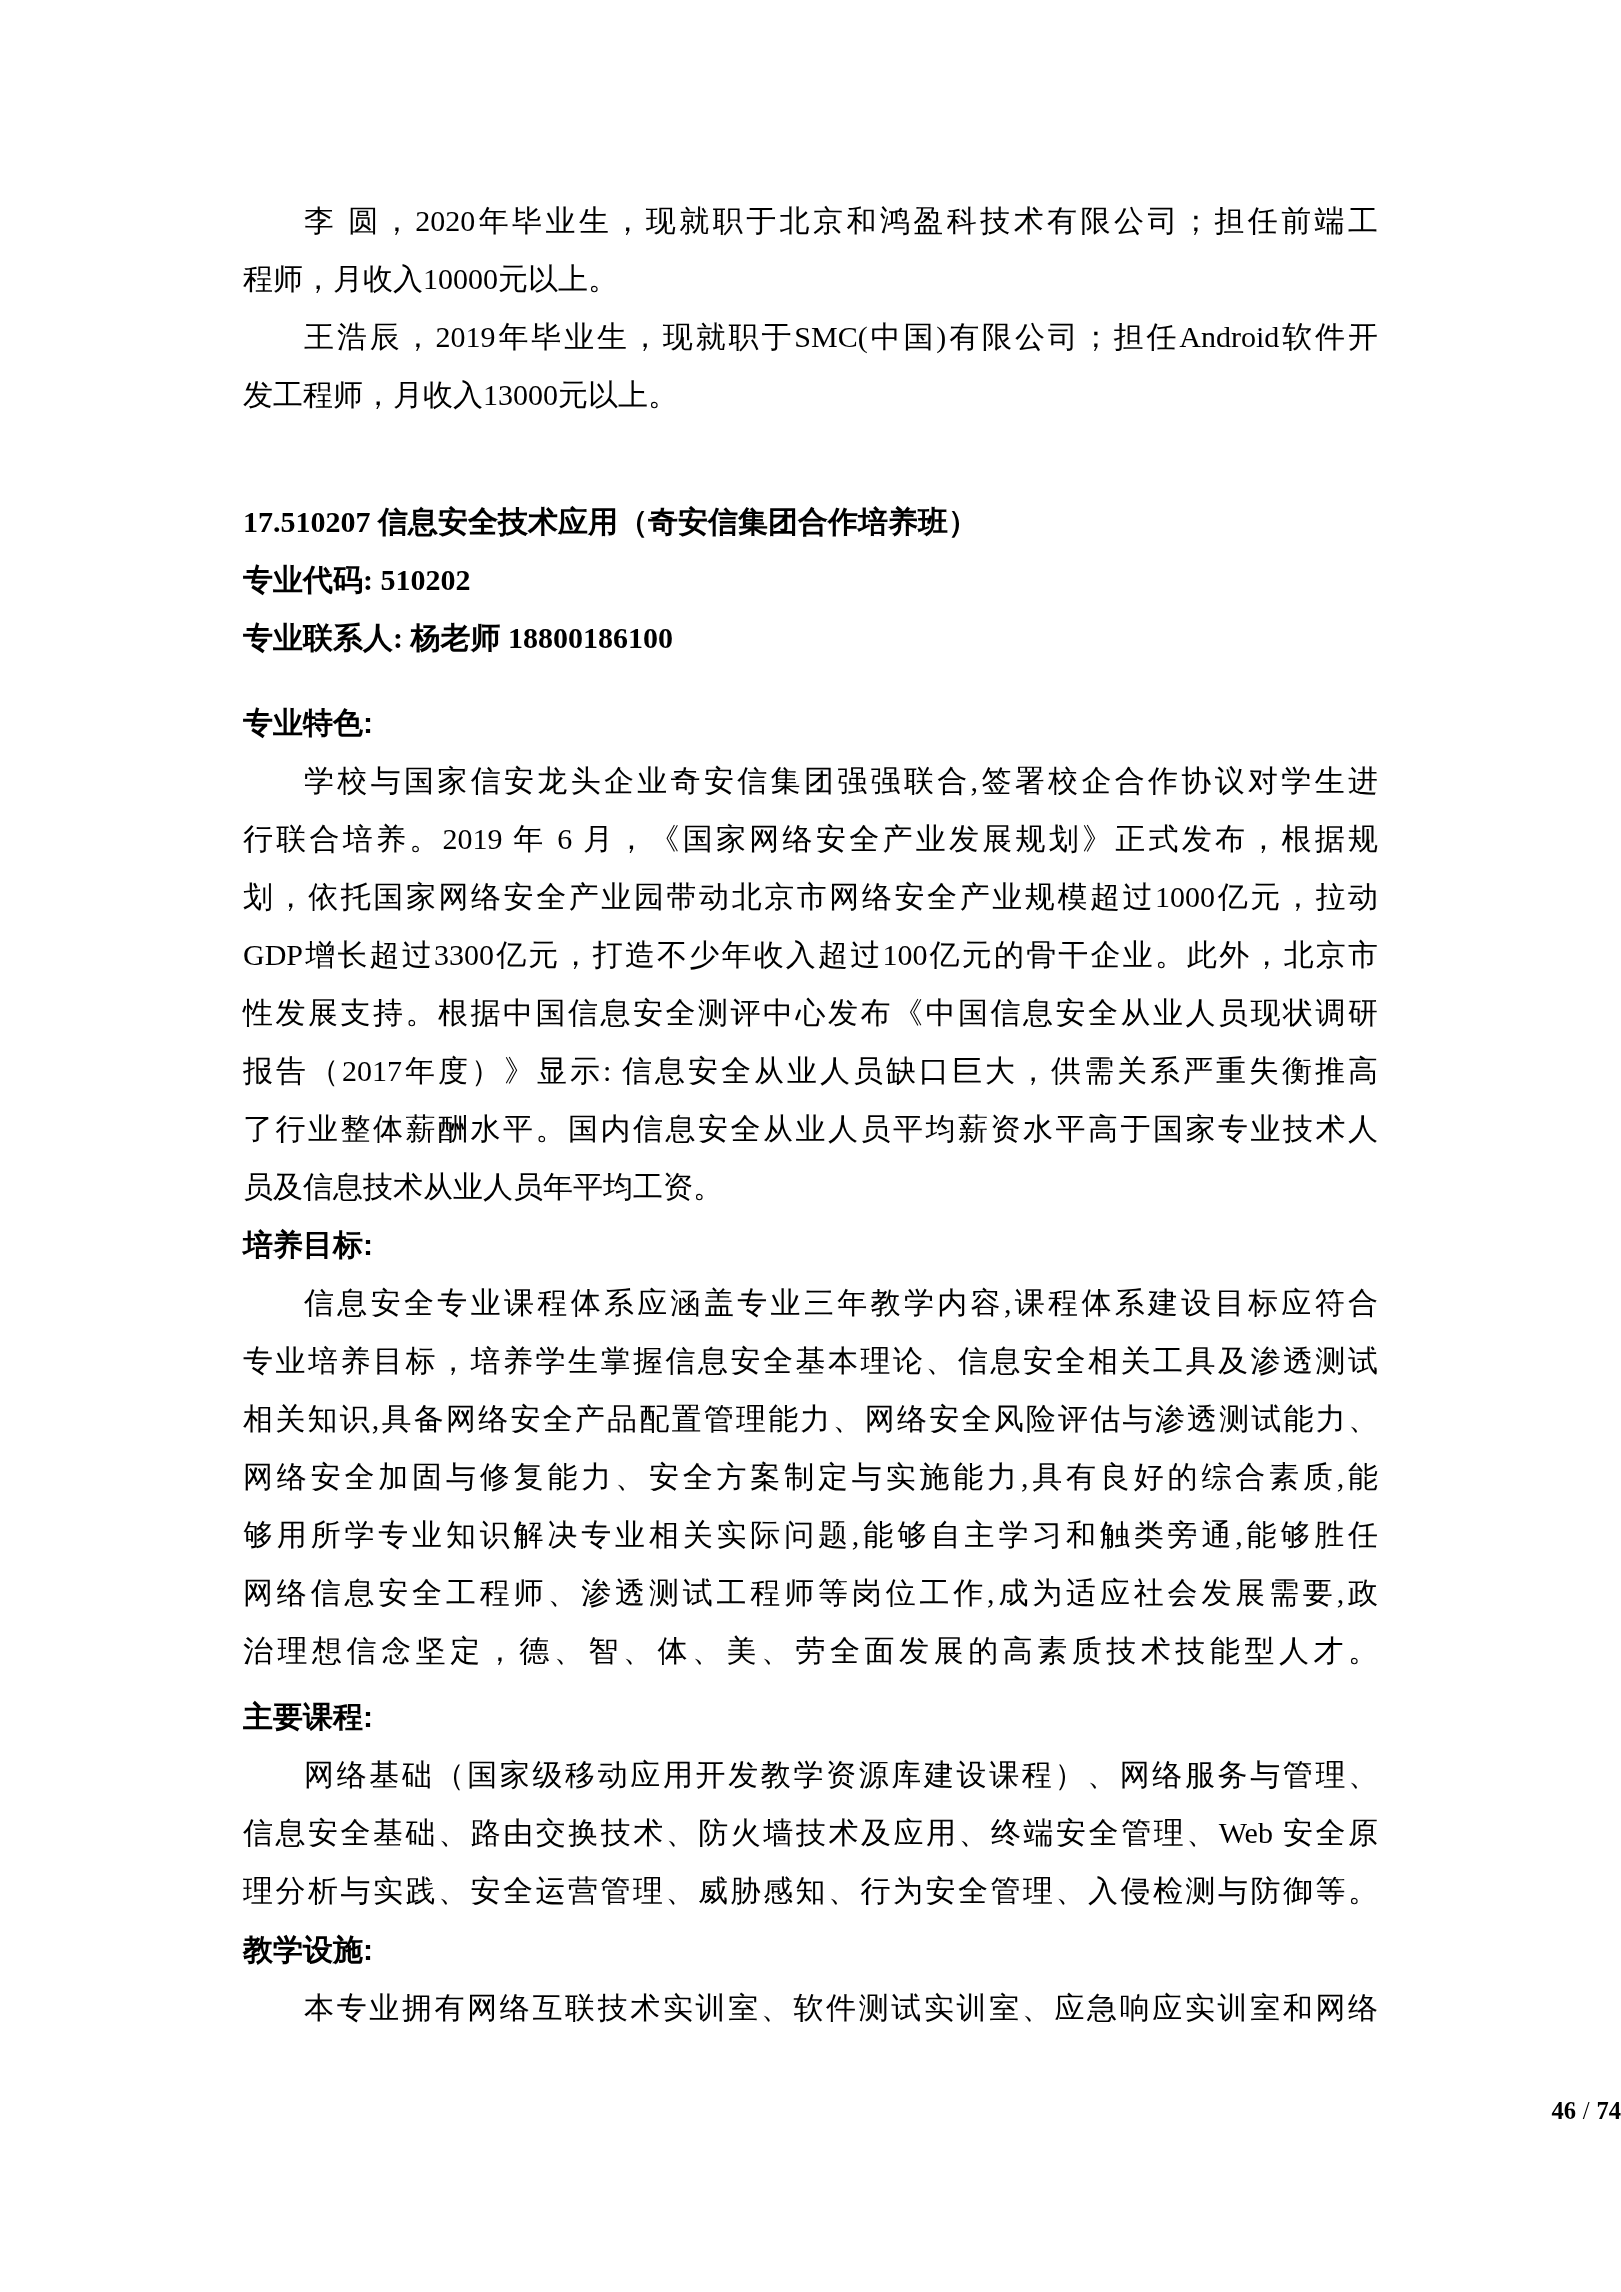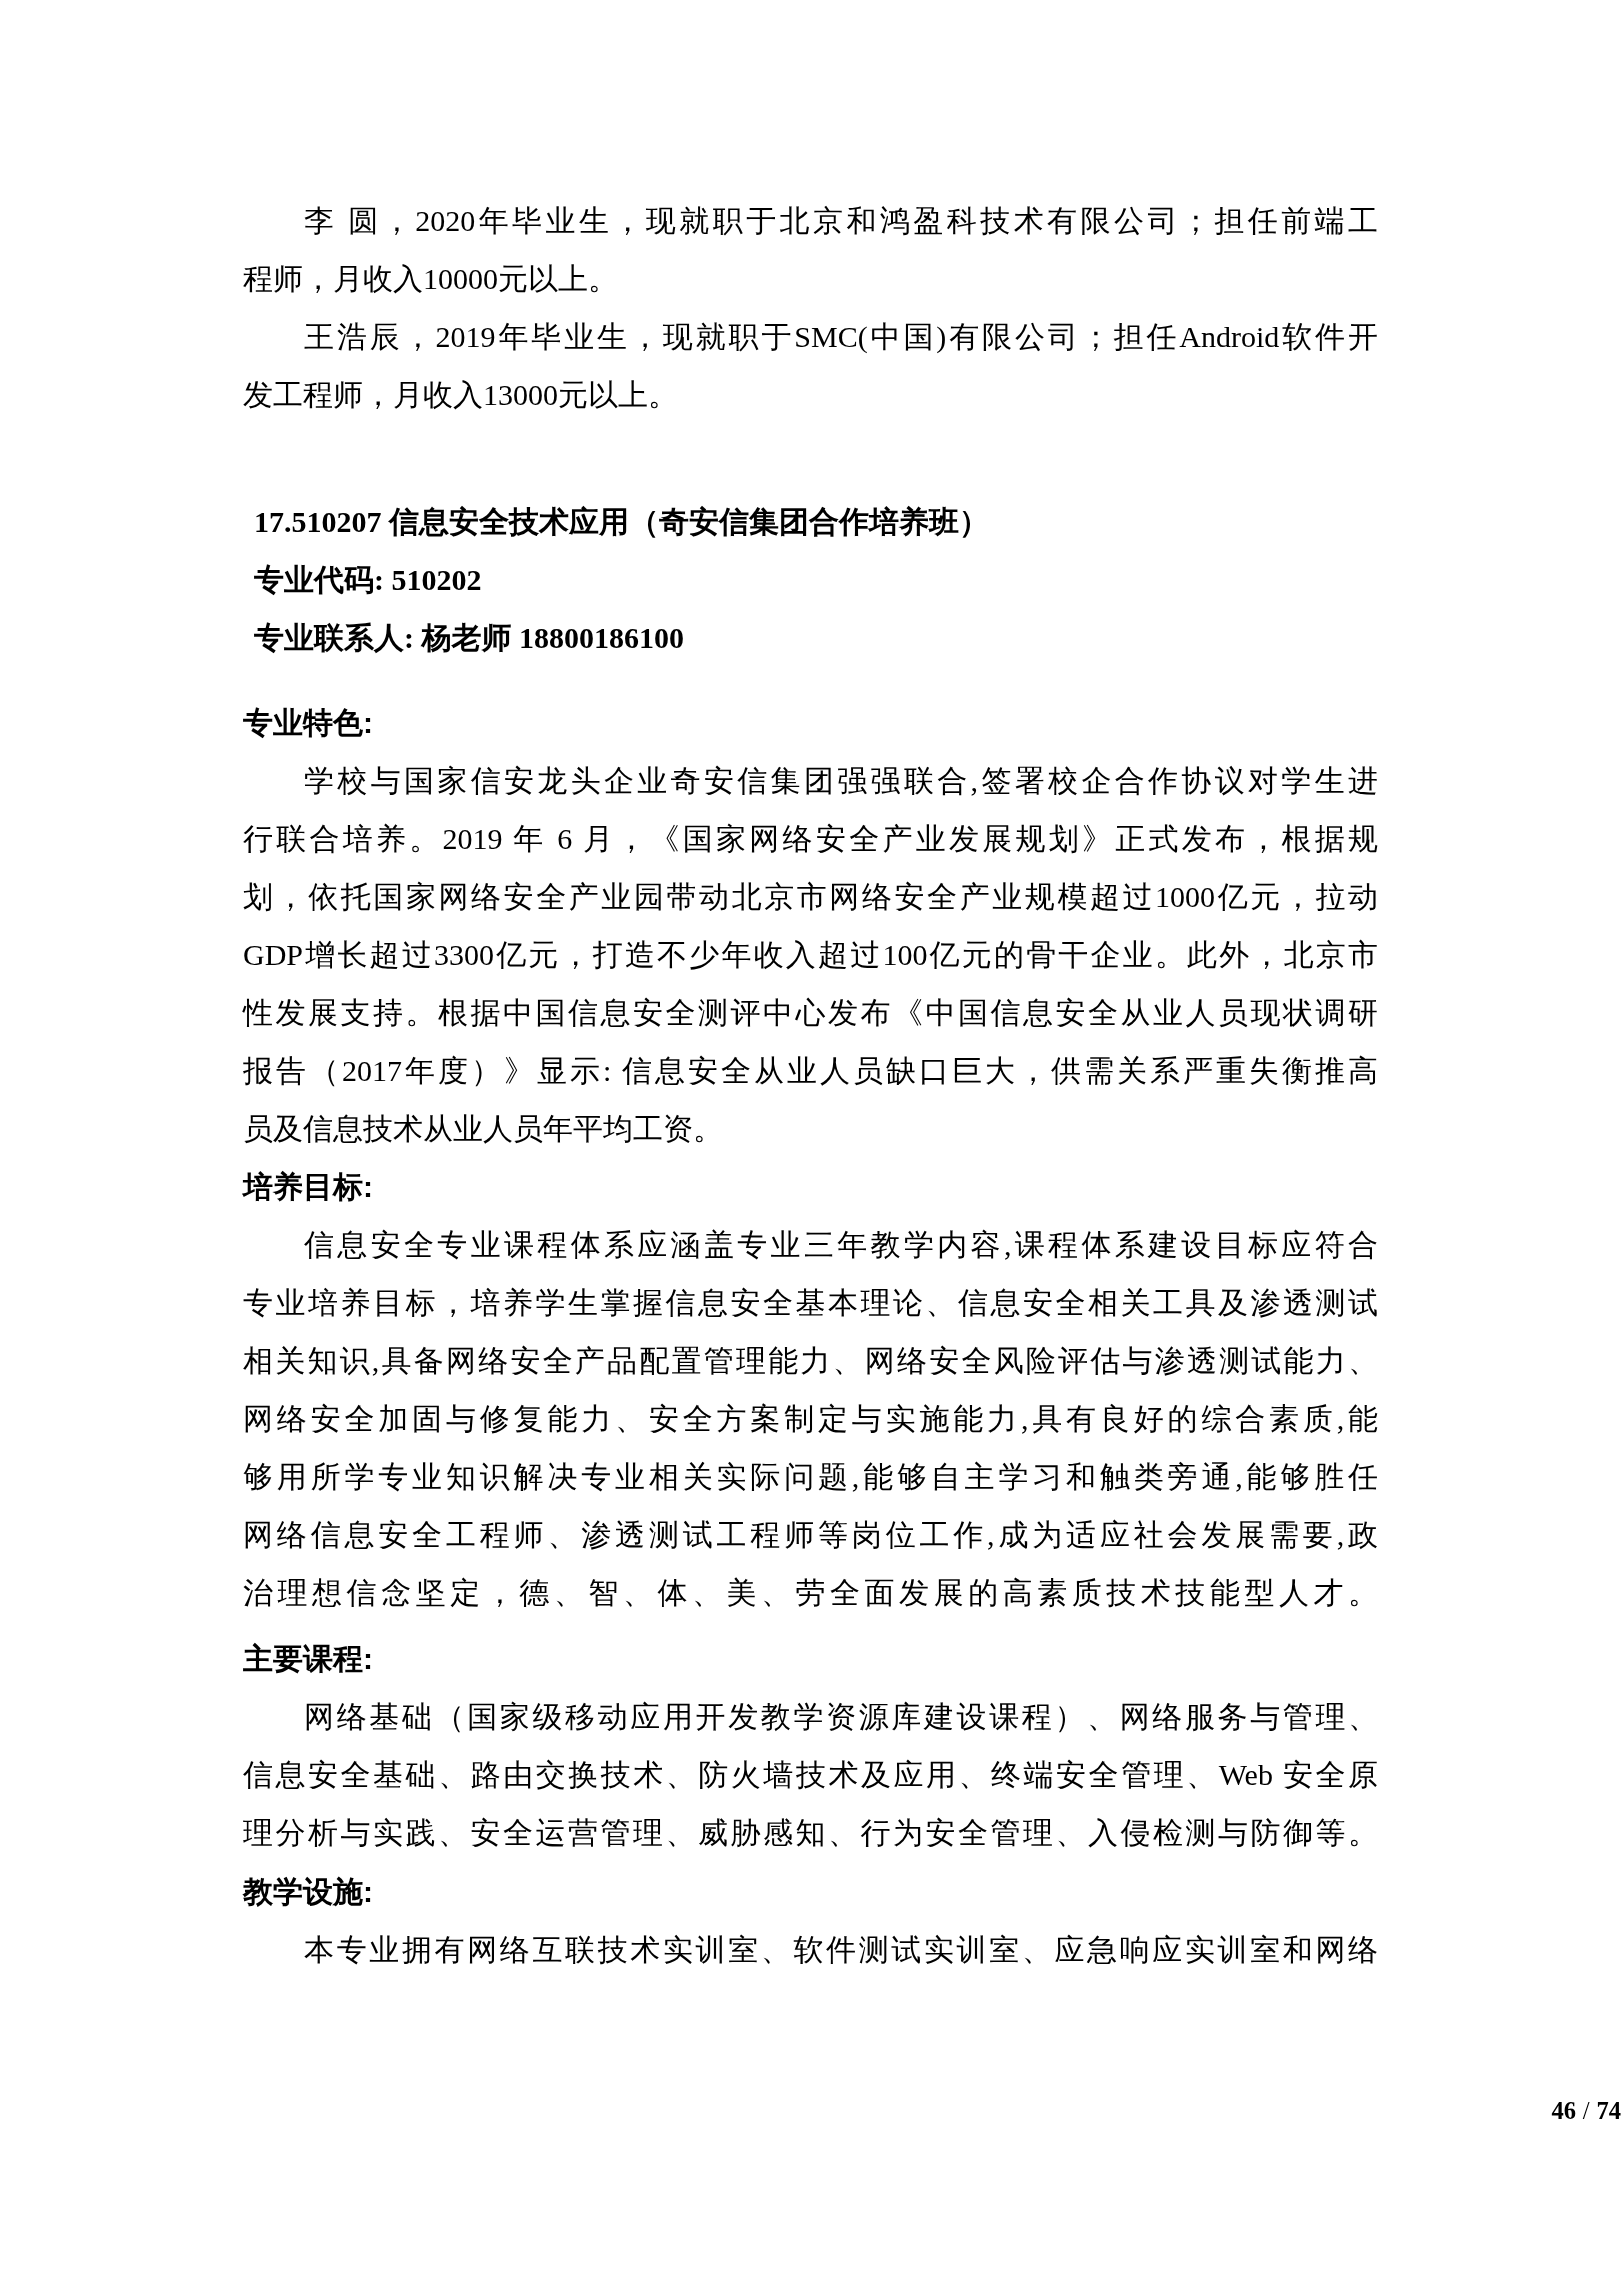--- a/index.html
+++ b/index.html
@@ -24,21 +24,20 @@
     min-height: 58px;
     white-space: pre-wrap;
     color: #000000;
   }
   .line.p { font-family: "Liberation Serif", "DejaVu Serif", serif; }
   .line.indent { text-indent: 61px; }
   .line.fill { text-align: justify; text-align-last: justify; }
   .line.h1, .line.h2 {
     font-weight: bold;
     font-family: "Liberation Serif", "DejaVu Serif", serif;
-    margin-left: 11px;
   }
   .line.label {
     font-weight: bold;
     font-family: "Liberation Sans", "DejaVu Sans", sans-serif;
   }
   .gap { width: 100%; }
   .footer {
     position: absolute;
     top: 2094px;
     left: 0;
@@ -66,20 +65,21 @@
       <div class="line h2">专业代码: 510202</div>
       <div class="line h2">专业联系人: 杨老师 18800186100</div>
       <div class="gap" style="height: 27.4px;"></div>
       <div class="line label">专业特色:</div>
       <div class="line p indent fill">学校与国家信安龙头企业奇安信集团强强联合,签署校企合作协议对学生进</div>
       <div class="line p fill">行联合培养。2019 年 6 月，《国家网络安全产业发展规划》正式发布，根据规</div>
       <div class="line p fill">划，依托国家网络安全产业园带动北京市网络安全产业规模超过1000亿元，拉动</div>
       <div class="line p fill">GDP增长超过3300亿元，打造不少年收入超过100亿元的骨干企业。此外，北京市</div>
       <div class="line p fill">性发展支持。根据中国信息安全测评中心发布《中国信息安全从业人员现状调研</div>
       <div class="line p fill">报告（2017年度）》显示: 信息安全从业人员缺口巨大，供需关系严重失衡推高</div>
+      <div class="line p fill">了行业整体薪酬水平。国内信息安全从业人员平均薪资水平高于国家专业技术人</div>
       <div class="line p">员及信息技术从业人员年平均工资。</div>
       <div class="line label">培养目标:</div>
       <div class="line p indent fill">信息安全专业课程体系应涵盖专业三年教学内容,课程体系建设目标应符合</div>
       <div class="line p fill">专业培养目标，培养学生掌握信息安全基本理论、信息安全相关工具及渗透测试</div>
       <div class="line p fill">相关知识,具备网络安全产品配置管理能力、网络安全风险评估与渗透测试能力、</div>
       <div class="line p fill">网络安全加固与修复能力、安全方案制定与实施能力,具有良好的综合素质,能</div>
       <div class="line p fill">够用所学专业知识解决专业相关实际问题,能够自主学习和触类旁通,能够胜任</div>
       <div class="line p fill">网络信息安全工程师、渗透测试工程师等岗位工作,成为适应社会发展需要,政</div>
       <div class="line p fill">治理想信念坚定，德、智、体、美、劳全面发展的高素质技术技能型人才。</div>
       <div class="gap" style="height: 7.8px;"></div>

